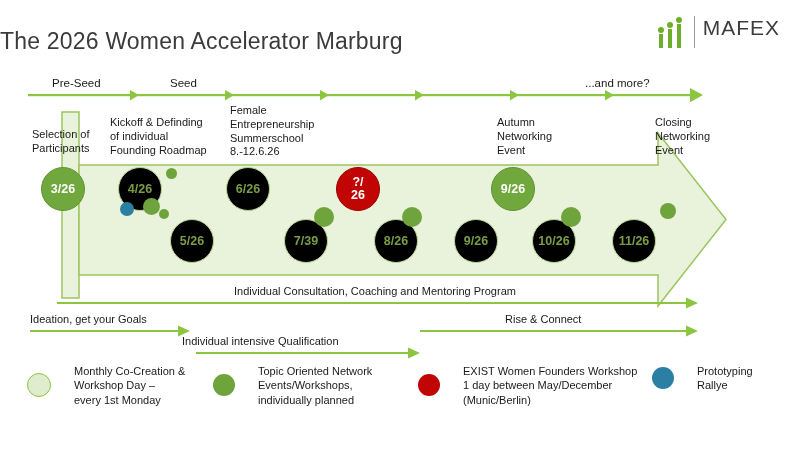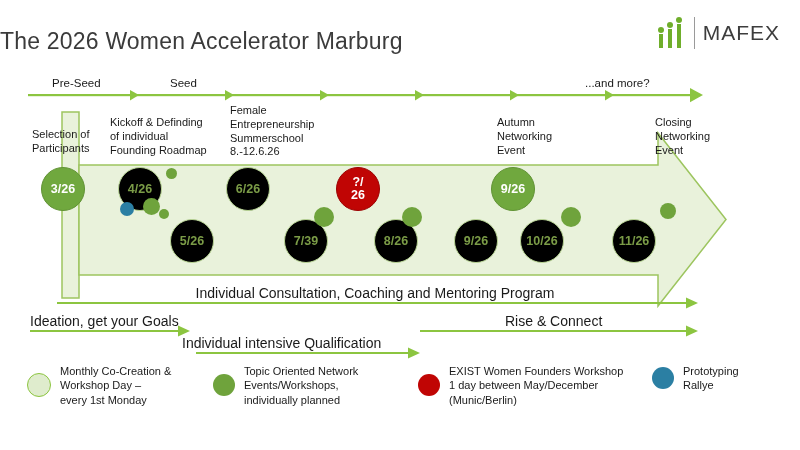--- a/index.html
+++ b/index.html
@@ -5,38 +5,38 @@
   html,body { margin:0; padding:0; background:#fff; }
   .slide {
     position:relative; width:800px; height:450px; background:#ffffff;
     font-family:"Liberation Sans", sans-serif; overflow:hidden; color:#1a1a1a;
   }
   .abs { position:absolute; }
   .title {
     position:absolute; top:28px; left:0; width:740px; text-align:left;
     font-size:23px; color:#3b3b3b; letter-spacing:0.2px;
   }
-  .logo { position:absolute; top:16px; right:20px; display:flex; align-items:center; gap:8px; }
+  .logo { position:absolute; top:16px; right:20px; display:flex; gap:8px; }
   .logo-sep { width:1px; height:32px; background:#9a9a9a; }
   .logo-text { font-size:21px; color:#3d3d3d; letter-spacing:1px; font-weight:500; }
   .label { font-size:11px; line-height:1.25; white-space:pre-line; color:#1a1a1a; }
   .toplabel { font-size:11.5px; color:#1a1a1a; }
-  .prog { font-size:14px; color:#1a1a1a; }
+  .prog { font-size:11px; color:#1a1a1a; }
   .circle {
     position:absolute; width:42px; height:42px; border-radius:50%;
     display:flex; align-items:center; justify-content:center; text-align:center;
     font-size:12.5px; font-weight:bold; white-space:pre-line;
   }
   .circle.dark  { background:#70a83e; color:#ffffff; border:1px solid #619335; }
   .circle.light { background:#000000; color:#7b9c47; border:1px solid #b9d595; }
   .circle.red   { background:#c00504; color:#ffffff; border:1px solid #9c0302; line-height:1.05; }
   .dot { position:absolute; border-radius:50%; }
   .dot.dark { background:#6fa33c; }
   .dot.teal { background:#2b7fa3; }
-  .legend-item { position:absolute; display:flex; align-items:center; gap:9px; }
+  .legend-item { position:absolute; display:flex; align-items:center; gap:23px; }
   .legend-circle { width:22px; height:22px; border-radius:50%; flex:0 0 auto; }
   .legend-circle.light-green { background:#dfeccd; border:1px solid #8cc540; }
   .legend-circle.dark-green  { background:#6fa33c; }
   .legend-circle.red         { background:#c00504; }
   .legend-circle.teal        { background:#2b7fa3; }
   .legend-text { font-size:11px; line-height:1.3; white-space:pre-line; color:#1a1a1a; }
 </style>
 </head>
 <body>
 
@@ -113,21 +113,21 @@
   <div class="circle light" style="left:118px;top:167px">4/26</div>
   <div class="circle light" style="left:226px;top:167px">6/26</div>
   <div class="circle red" style="left:336px;top:167px">?/
 26</div>
   <div class="circle dark" style="left:491px;top:167px">9/26</div>
 
   <div class="circle light" style="left:170px;top:219px">5/26</div>
   <div class="circle light" style="left:284px;top:219px">7/39</div>
   <div class="circle light" style="left:374px;top:219px">8/26</div>
   <div class="circle light" style="left:454px;top:219px">9/26</div>
-  <div class="circle light" style="left:520px;top:219px">10/26</div>
+  <div class="circle light" style="left:532px;top:219px">10/26</div>
   <div class="circle light" style="left:612px;top:219px">11/26</div>
 
   <div class="dot dark" style="left:166px;top:168px;width:11px;height:11px"></div>
   <div class="dot dark" style="left:143px;top:198px;width:17px;height:17px"></div>
   <div class="dot dark" style="left:159px;top:209px;width:10px;height:10px"></div>
   <div class="dot teal" style="left:120px;top:202px;width:14px;height:14px"></div>
   <div class="dot dark" style="left:314px;top:207px;width:20px;height:20px"></div>
   <div class="dot dark" style="left:402px;top:207px;width:20px;height:20px"></div>
   <div class="dot dark" style="left:561px;top:207px;width:20px;height:20px"></div>
   <div class="dot dark" style="left:660px;top:203px;width:16px;height:16px"></div>

